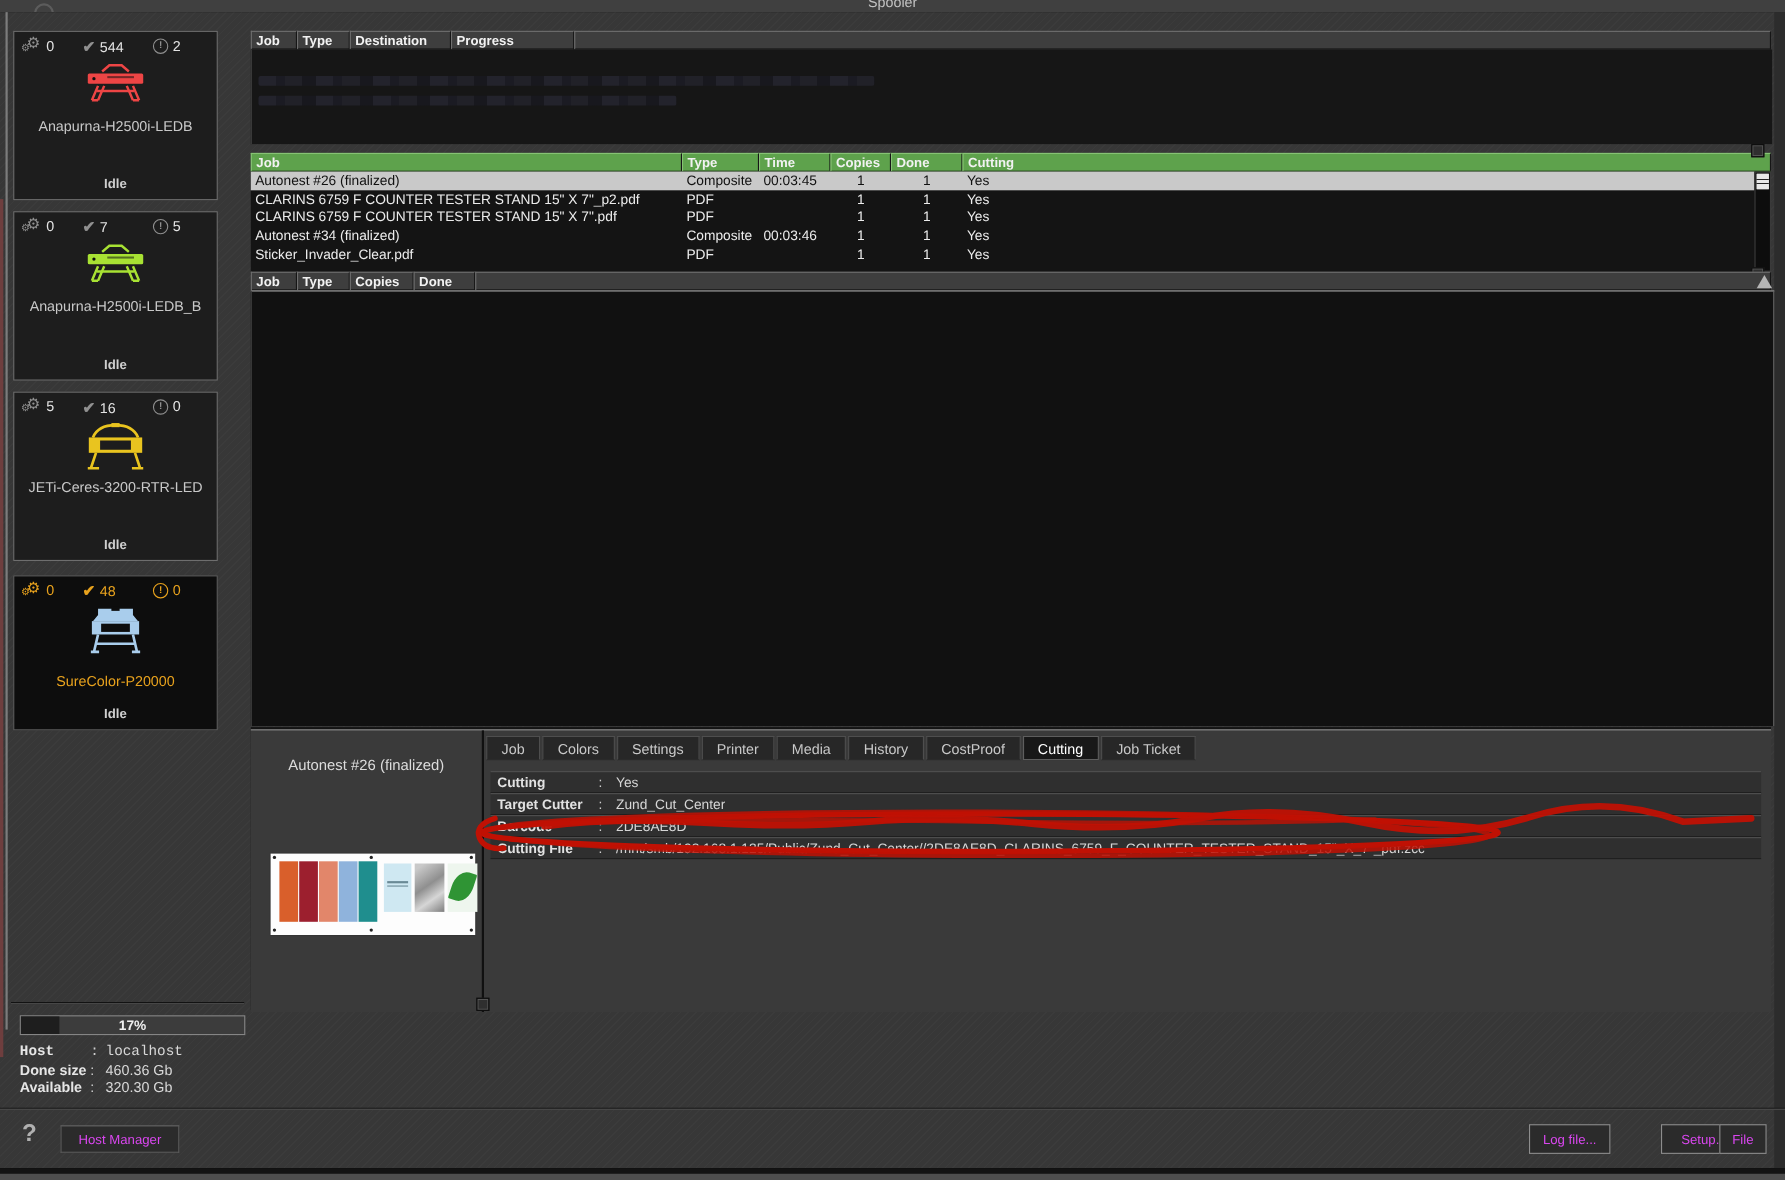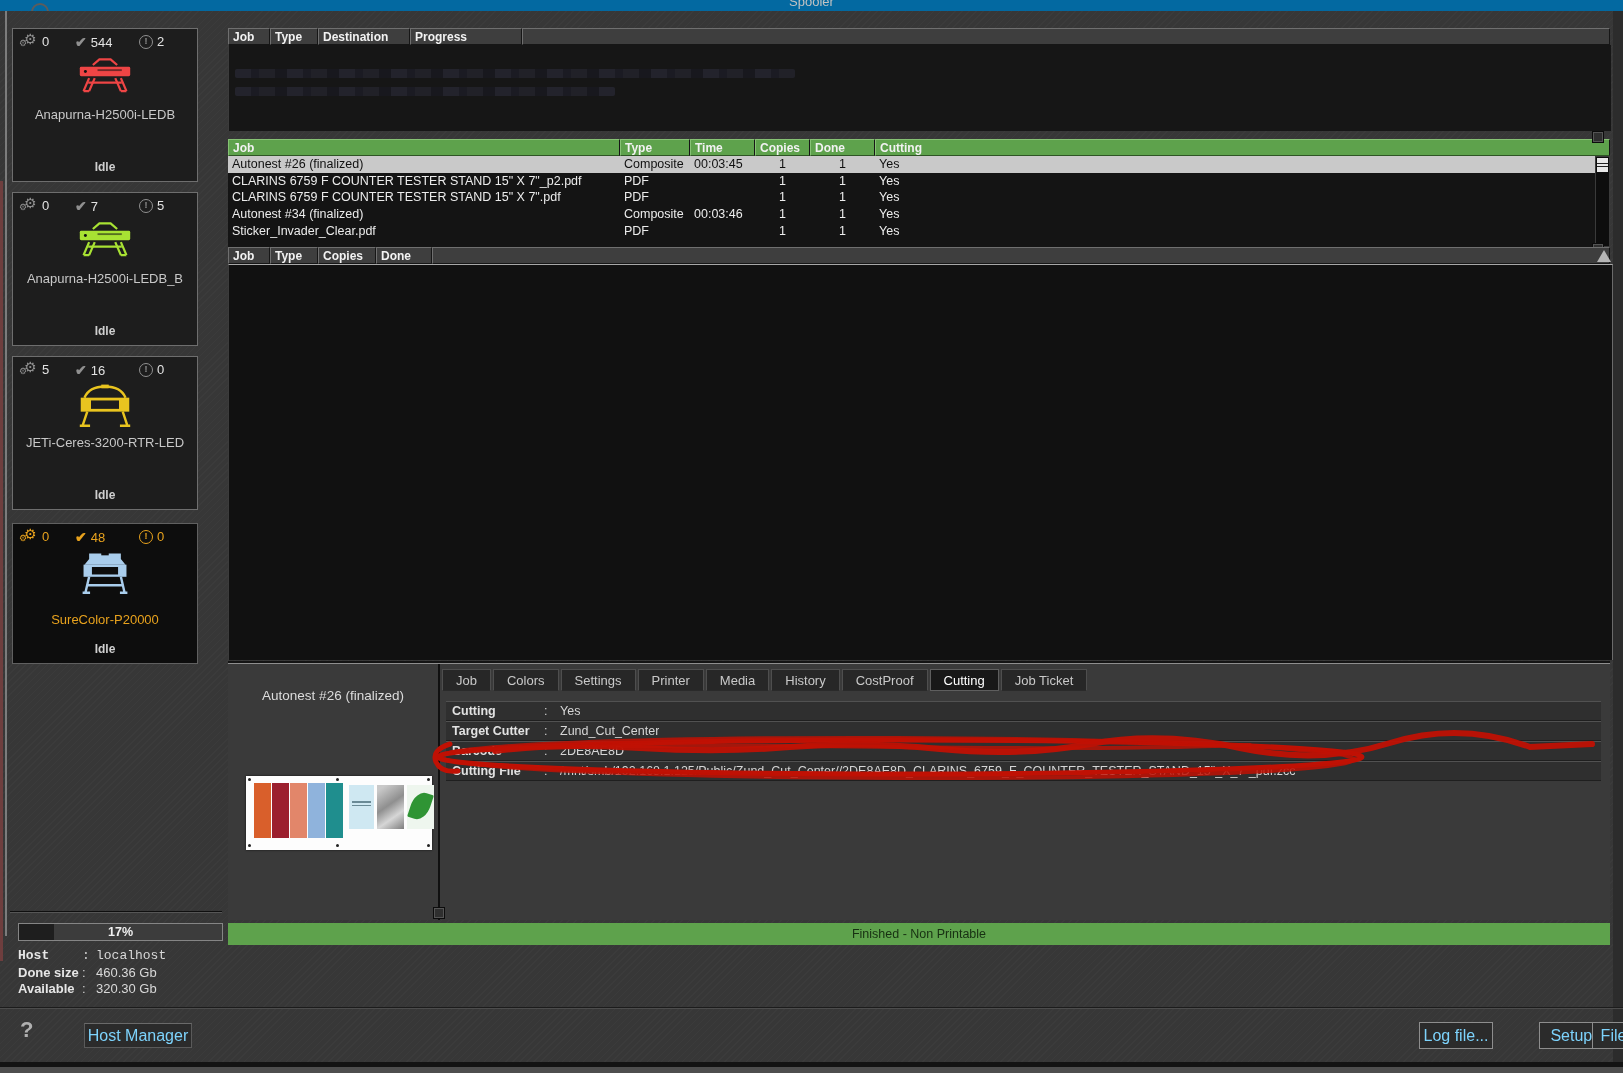--- a/index.html
+++ b/index.html
@@ -1,19 +1,19 @@
 <!DOCTYPE html>
 <html><head>
 <meta charset="utf-8">
 <style>
   html,body{margin:0;padding:0;background:#000;}
   body{width:1623px;height:1073px;position:relative;overflow:hidden;
        font-family:"Liberation Sans",sans-serif;color:#ddd;}
   
-  .titlebar{position:absolute;left:0;top:0;width:1623px;height:11px;background:#0369a1;overflow:hidden;}
+  .titlebar{position:absolute;left:0;top:0;width:1623px;height:11px;background:#404040;overflow:hidden;}
   .titlebar .title{position:absolute;left:0;right:0;top:-6px;text-align:center;font-size:13px;color:#c2c2c2;}
   .titlebar .logo{position:absolute;left:31px;top:3px;width:14px;height:14px;border:2px solid #5c5c5c;border-radius:50%;}
   .window{position:absolute;left:0;top:11px;width:1623px;height:1051px;background:#373737;
     background-image:repeating-linear-gradient(135deg,rgba(255,255,255,.02) 0 1px,transparent 1px 5px);}
   .bstrip1{position:absolute;left:0;top:1062px;width:1623px;height:5px;background:#131313;}
   .bstrip2{position:absolute;left:0;top:1067px;width:1623px;height:6px;background:#4e4e4e;}
   .edge-light{position:absolute;left:5px;top:0;width:2px;height:925px;background:#9a9a9a;opacity:.7;}
   .edge-red{position:absolute;left:0;top:170px;width:3px;height:780px;background:#7c4040;opacity:.8;}
   .right-shade{position:absolute;left:1613px;top:0;width:10px;height:1051px;background:#2c2c2c;}
   
@@ -42,22 +42,22 @@
   .diskfill{position:absolute;left:0;top:0;bottom:0;width:17%;background:#1e1e1e;}
   .disktext{position:absolute;left:0;right:0;top:1px;text-align:center;font-size:12.5px;font-weight:bold;color:#f0f0f0;}
   .hostrow{position:absolute;left:18px;height:15px;font-size:13px;display:flex;}
   .hostrow .hl{width:64px;font-weight:bold;color:#e6e6e6;}
   .hostrow .dcolon{width:14px;color:#cfcfcf;}
   .hostrow .hv{color:#d8d8d8;}
   
   .foot-sep{position:absolute;left:0;top:996px;width:1623px;height:1px;background:#1c1c1c;border-bottom:1px solid #4c4c4c;}
   .help{position:absolute;left:20px;top:1006px;font-size:22px;font-weight:bold;color:#b0b0b0;}
   .btn{box-sizing:border-box;background:#2b2b2b;border:1px solid #5a5a5a;border-top-color:#6a6a6a;
-       color:#7dd3fc;font-size:16px;display:flex;align-items:center;justify-content:center;
-       font-family:"Liberation Sans",sans-serif;margin-left:29px;}
+       color:#d946ef;font-size:12px;display:flex;align-items:center;justify-content:center;
+       font-family:"Liberation Sans",sans-serif;}
   .hostmgr{position:absolute;left:55px;top:1012px;width:108px;height:25px;}
   .btn-log{position:absolute;left:1390px;top:1011px;width:74px;height:27px;border-color:#8d8d8d;}
   .btn-setup{position:absolute;left:1510px;top:1011px;width:78px;height:27px;border-color:#8d8d8d;}
   .btn-quit{position:absolute;left:1563px;top:1011px;width:43px;height:27px;border-color:#8d8d8d;}
   
   .hdr{display:flex;height:17px;}
   .hcell{box-sizing:border-box;background:#3e3e3e;border-top:1px solid #6f6f6f;border-left:1px solid #6f6f6f;
          border-right:1px solid #161616;border-bottom:1px solid #161616;color:#f2f2f2;
          font-size:12px;font-weight:bold;padding:1px 0 0 4px;white-space:nowrap;overflow:hidden;}
   .hcell.green{background:#5ea24c;border-top-color:#86c274;border-left-color:#86c274;border-bottom-color:#2e5524;}
@@ -424,23 +424,20 @@
     <span class="dvalue">2DE8AE8D</span>
   </div>
         <div class="drow">
     <span class="dlabel">Cutting File</span>
     <span class="dcolon">:</span>
     <span class="dvalue">/mnt/smb/192.168.1.125/Public/Zund_Cut_Center//2DE8AE8D_CLARINS_6759_F_COUNTER_TESTER_STAND_15"_X_7"_pdf.zcc</span>
   </div>
       </div>
   </div>
 
-  <div class="statusbar">
-    <span>Finished - Non Printable</span>
-  </div>
 
 
   <div class="foot-sep"></div>
   <div class="help">?</div>
   <div class="btn hostmgr">Host Manager</div>
   <div class="btn btn-log">Log file...</div>
   <div class="btn btn-setup">Setup...</div>
   <div class="btn btn-quit">File</div>
 </div>
 

